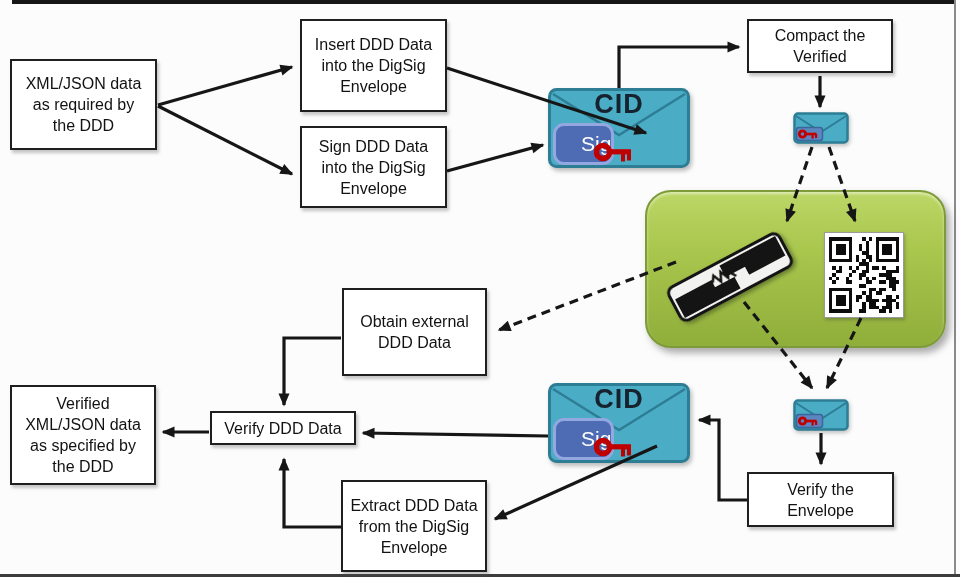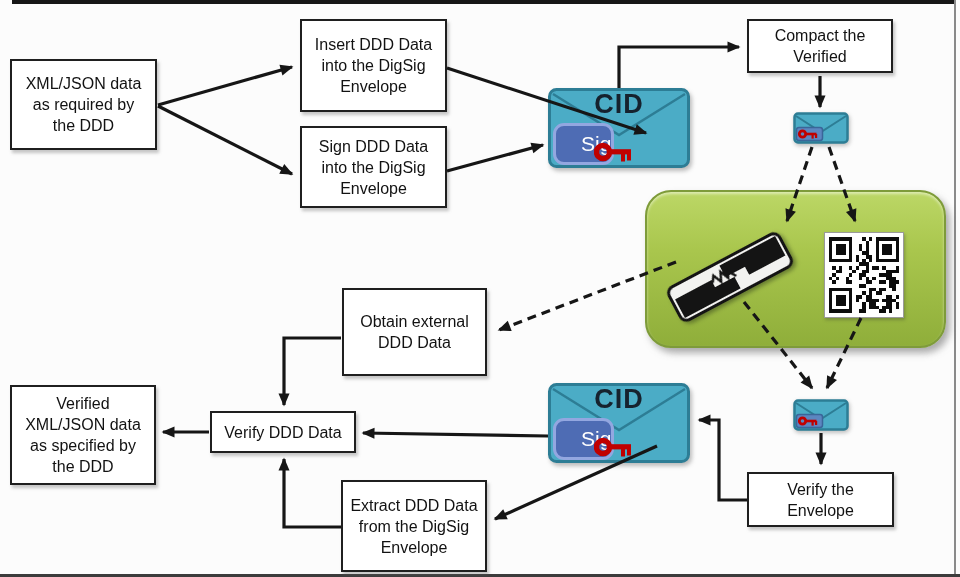--- a/index.html
+++ b/index.html
@@ -70,21 +70,21 @@
 Envelope</span>
   </div>
   <div class="pbox" style="left:747px;top:19px;width:146px;height:54px">
     <span>Compact the
 Verified</span>
   </div>
   <div class="pbox" style="left:342px;top:288px;width:145px;height:88px">
     <span>Obtain external
 DDD Data</span>
   </div>
-  <div class="pbox" style="left:210px;top:411px;width:146px;height:42px">
+  <div class="pbox" style="left:210px;top:411px;width:146px;height:34px">
     <span>Verify DDD Data</span>
   </div>
   <div class="pbox" style="left:10px;top:385px;width:146px;height:100px">
     <span>Verified
 XML/JSON data
 as specified by
 the DDD</span>
   </div>
   <div class="pbox" style="left:341px;top:480px;width:146px;height:92px">
     <span>Extract DDD Data

